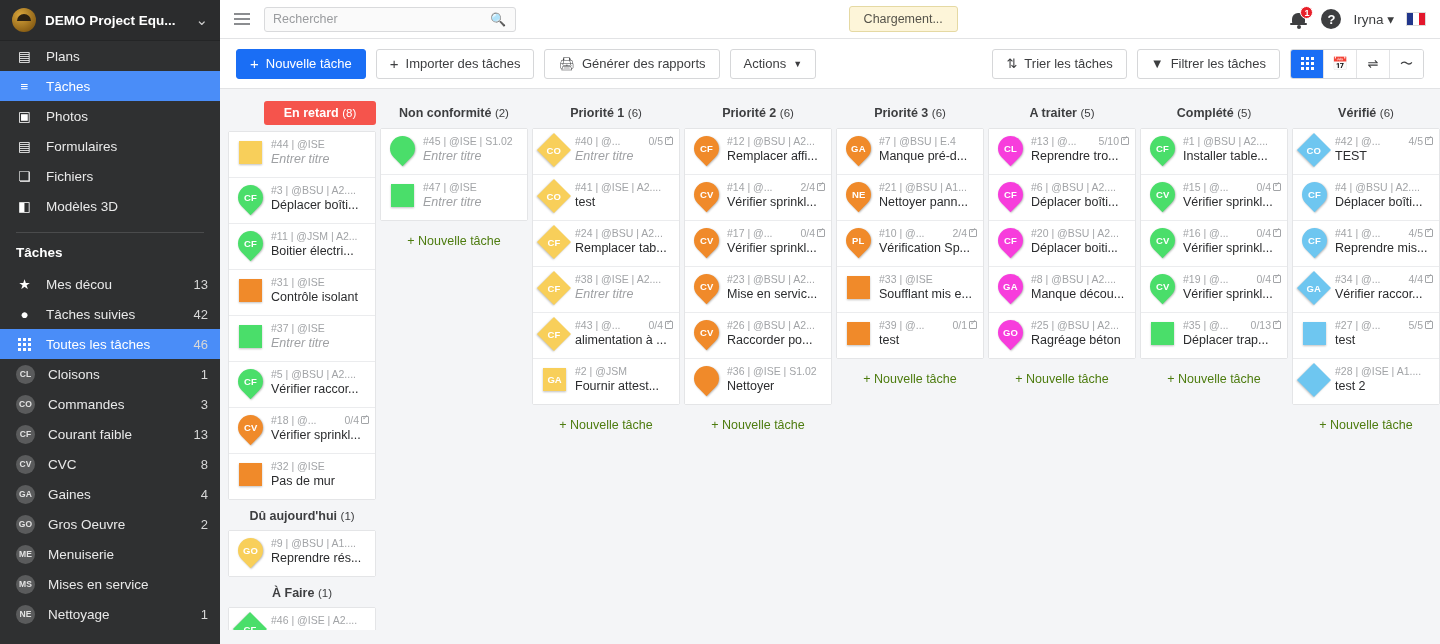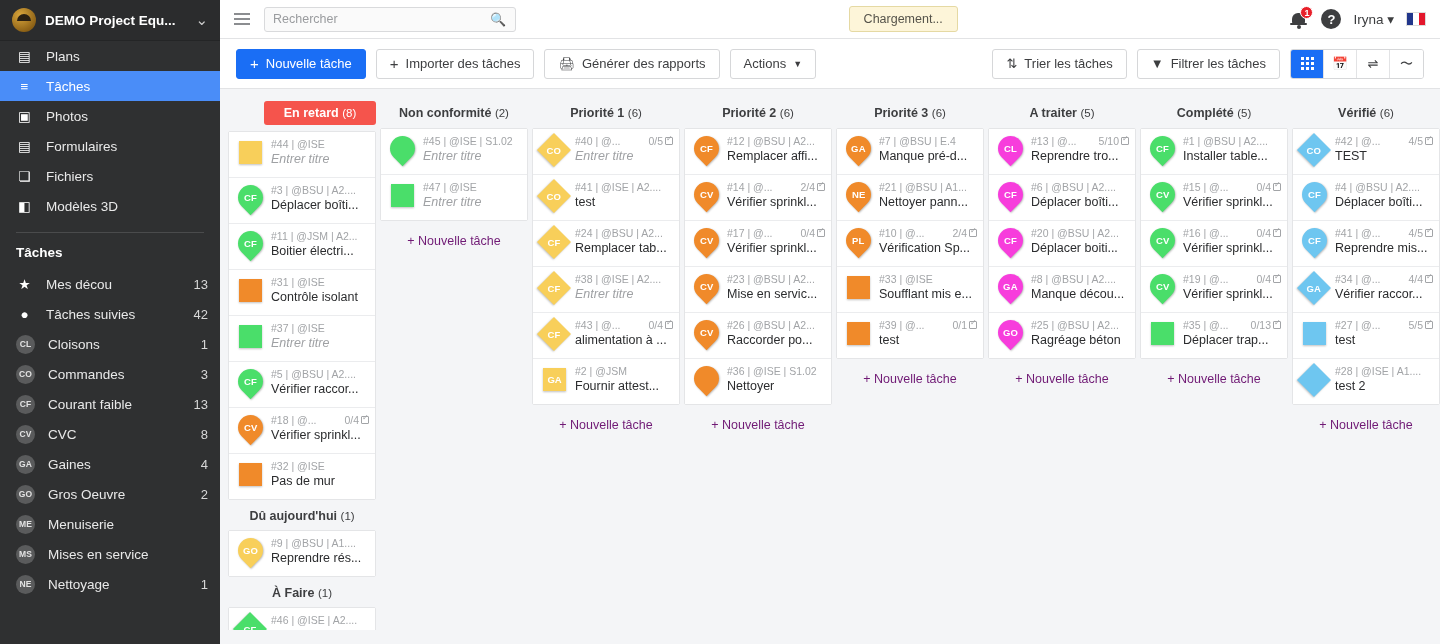--- a/index.html
+++ b/index.html
@@ -212,21 +212,21 @@
   }
   .cmeta .ck .box::after {
     content: "✓"; position: absolute; left: 0px; top: -4px; font-size: 8px; color: #a2a4a7;
   }
   .ctitle {
     font-size: 12.5px; color: #2b2c2e; margin-top: 2px;
     white-space: nowrap; overflow: hidden; text-overflow: ellipsis;
   }
   .ctitle.ph { color: #9fa1a4; font-style: italic; }
   .newtask {
-    text-align: center; font-size: 12.5px; color: #701a75;
+    text-align: center; font-size: 12.5px; color: #4d7c0f;
     padding: 13px 0 0 0; cursor: pointer;
   }
 </style>
 </head>
 <body>
 
 <div class="app">
 
   <div class="sidebar">
     <div class="project-head">
@@ -266,20 +266,37 @@
         <div class="nav-item">
           <span class="ic">★</span>
           <span class="lbl">Mes décou</span>
           <span class="cnt">13</span>
         </div>
         <div class="nav-item">
           <span class="ic">●</span>
           <span class="lbl">Tâches suivies</span>
           <span class="cnt">42</span>
         </div>
+        <div class="nav-item sel">
+          <span class="ic">
+            <span class="dots">
+              <i></i>
+              <i></i>
+              <i></i>
+              <i></i>
+              <i></i>
+              <i></i>
+              <i></i>
+              <i></i>
+              <i></i>
+            </span>
+          </span>
+          <span class="lbl">Toutes les tâches</span>
+          <span class="cnt">46</span>
+        </div>
         <div class="nav-item">
           <span class="badge-ini">CL</span>
           <span class="lbl">Cloisons</span>
           <span class="cnt">1</span>
         </div>
         <div class="nav-item">
           <span class="badge-ini">CO</span>
           <span class="lbl">Commandes</span>
           <span class="cnt">3</span>
         </div>

